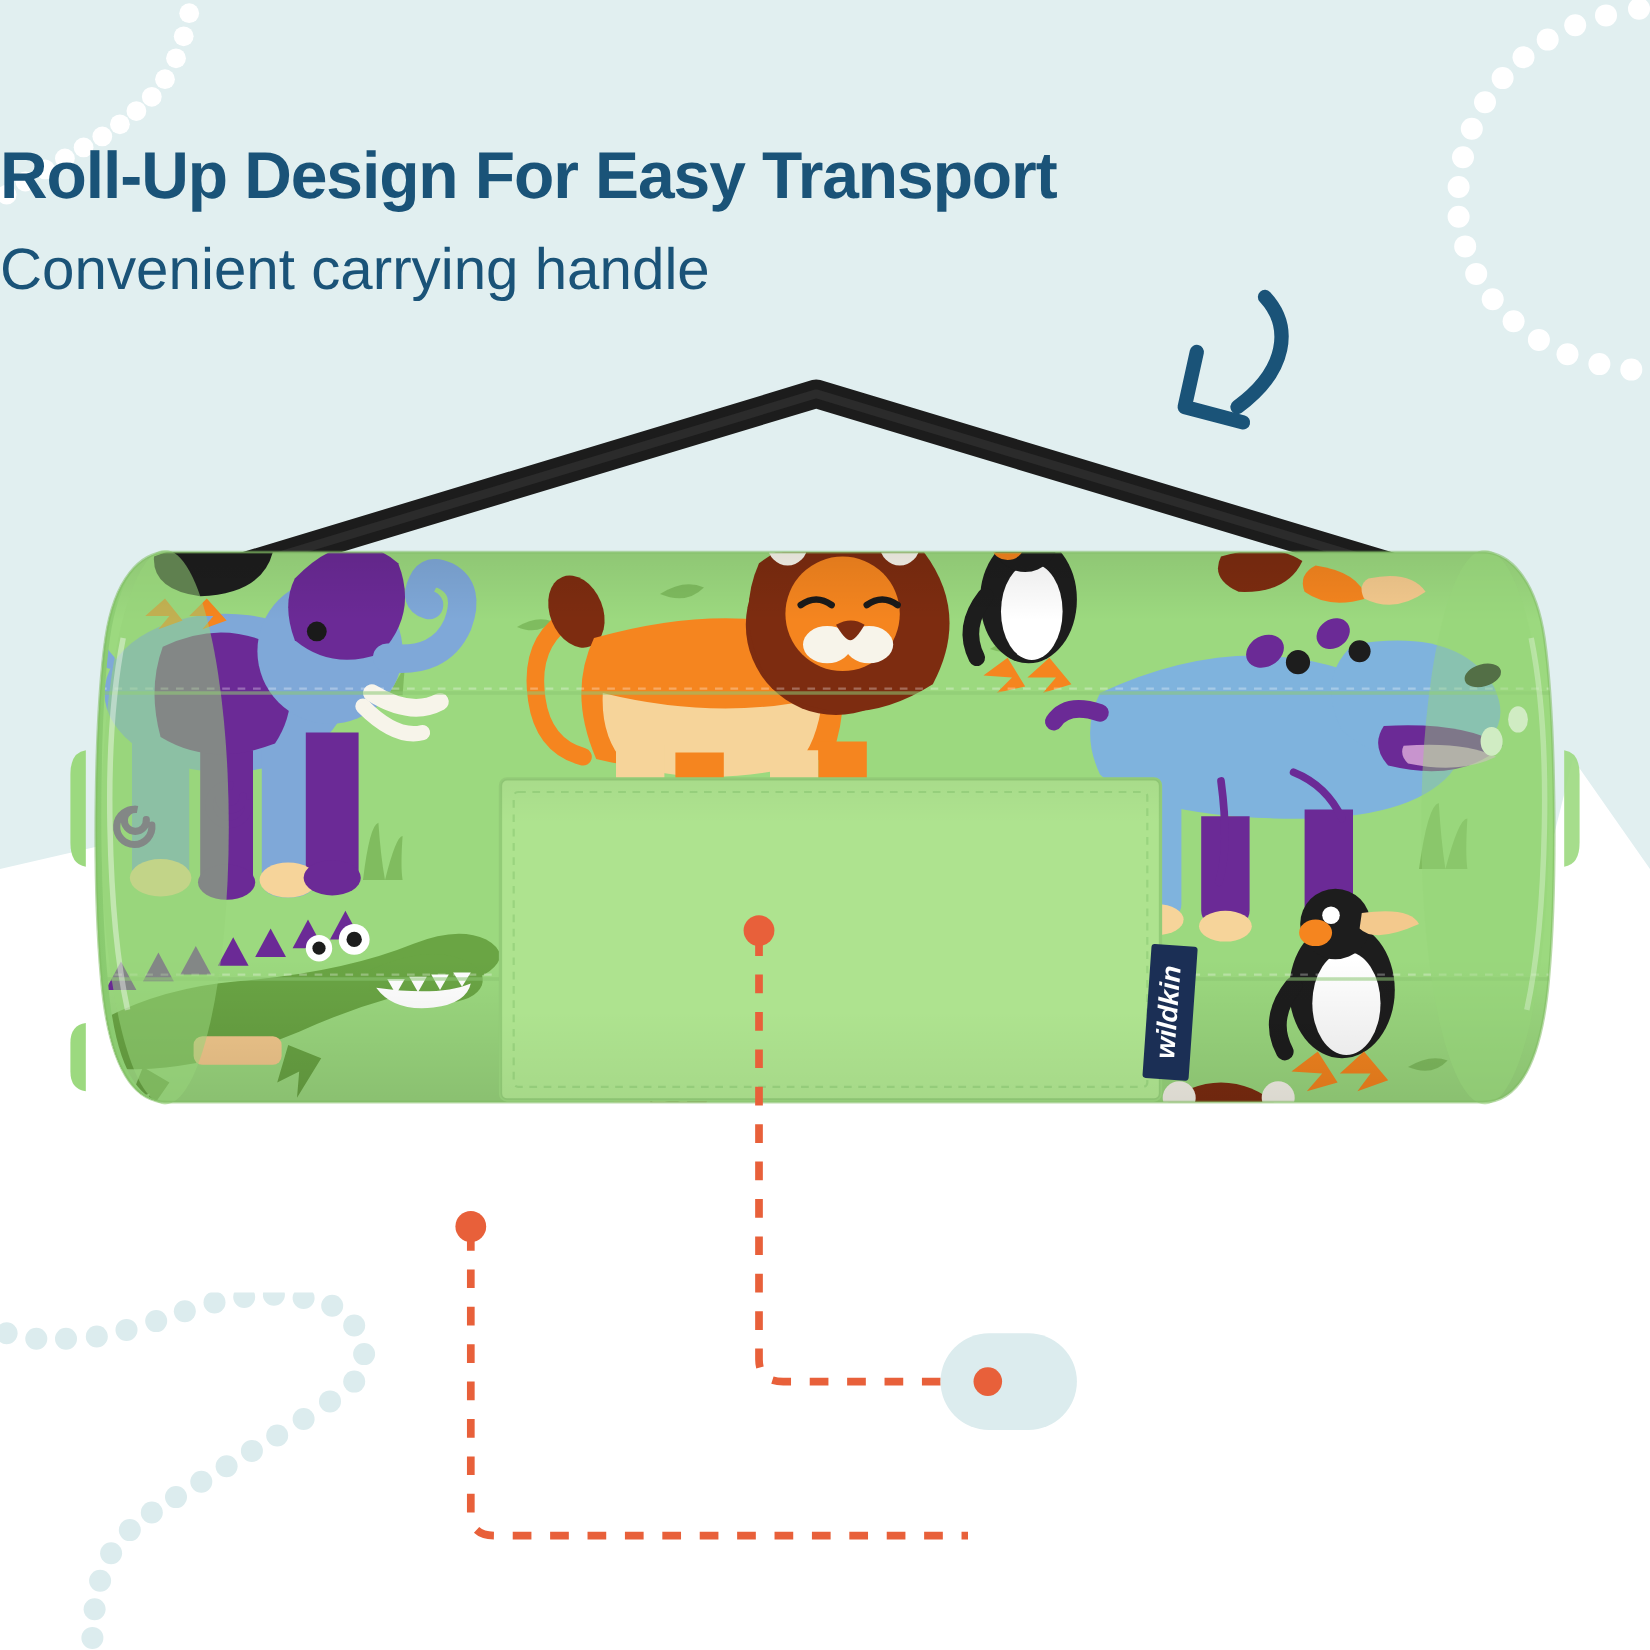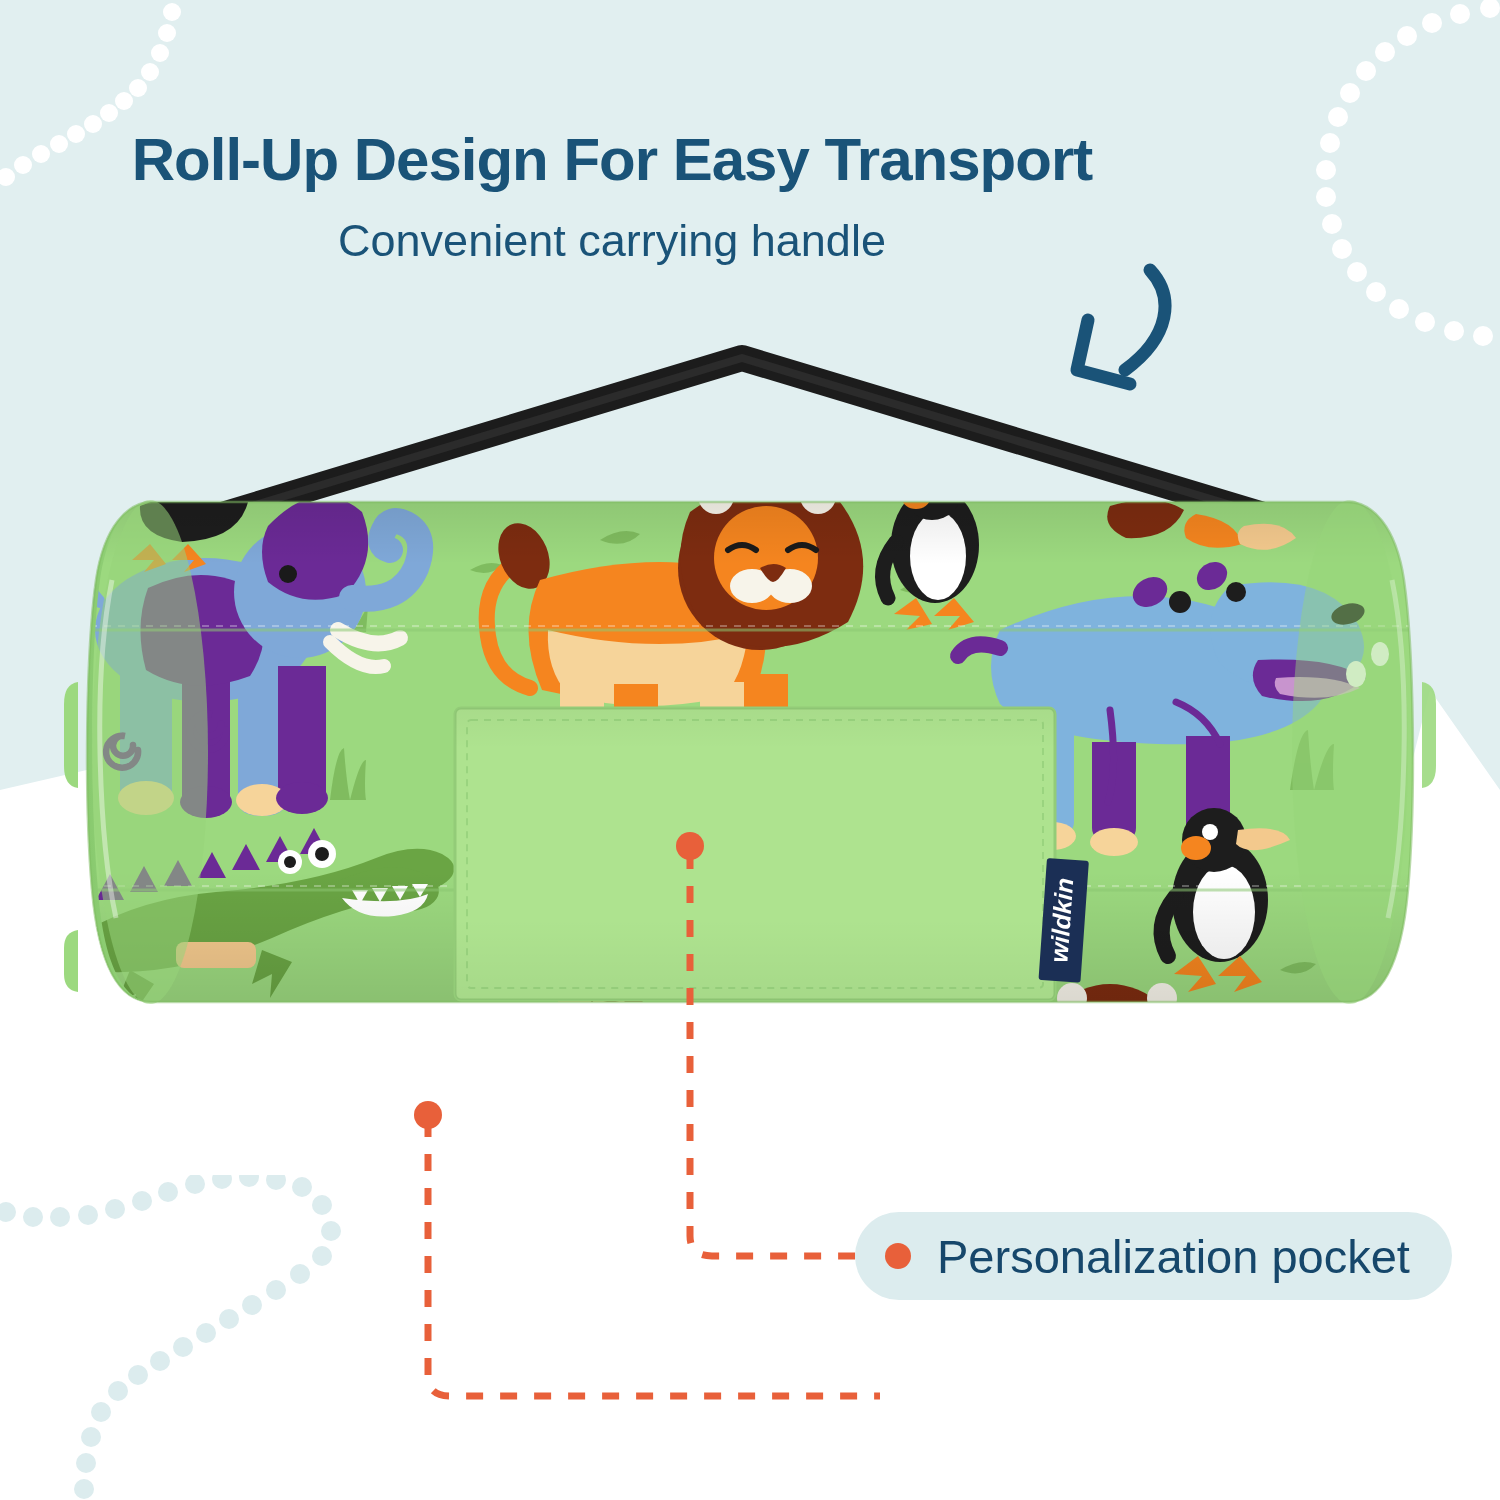--- a/index.html
+++ b/index.html
@@ -20,28 +20,28 @@
     clip-path: polygon(0 0, 1500px 0, 1500px 790px, 1430px 690px, 1395px 830px,
                        1280px 870px, 230px 870px, 130px 760px, 0 790px);
   }
   .bg-white { position:absolute; inset:0; background:#ffffff; z-index:0; }
 
   
   .deco { position:absolute; pointer-events:none; }
   .deco svg { display:block; }
 
   
-  .headings { position:absolute; top:128px; left:0; width:1224px; text-align:center; z-index:6; }
+  .headings { position:absolute; top:128px; left:0; width:1224px; z-index:6; }
   .title {
     font-size:60px; font-weight:bold; color:#1a5378;
     letter-spacing:-1px; line-height:1.08;
     font-family:"Liberation Sans", sans-serif;
   }
   .subtitle {
-    margin-top:22px; font-size:45px; color:#1a5378; font-weight:400;
+    margin-top:22px; font-size:53px; color:#1a5378; font-weight:400;
     letter-spacing:0px;
   }
 
   
   .arrow { position:absolute; left:1030px; top:262px; z-index:7; }
 
   
   .product { position:absolute; left:0; top:330px; width:1500px; height:820px; z-index:5; }
 
   
@@ -499,17 +499,16 @@
     <path d="M690,852 L690,1236 Q690,1256 712,1256 L880,1256" stroke="#e8603a" stroke-width="7" fill="none" stroke-dasharray="17 17" stroke-linecap="butt"></path>
 
     <path d="M428,1120 L428,1376 Q428,1396 450,1396 L880,1396" stroke="#e8603a" stroke-width="7" fill="none" stroke-dasharray="17 17" stroke-linecap="butt"></path>
   </svg>
 
   <div class="anchor-dot" id="anchor-pocket"></div>
   <div class="anchor-dot" id="anchor-fastener"></div>
 
   <div class="callout" id="callout-pocket">
     <span class="bullet"></span>
-    <span class="ctext">Personalization pocket</span>
   </div>
 
 
 </div>
 
 </body></html>

